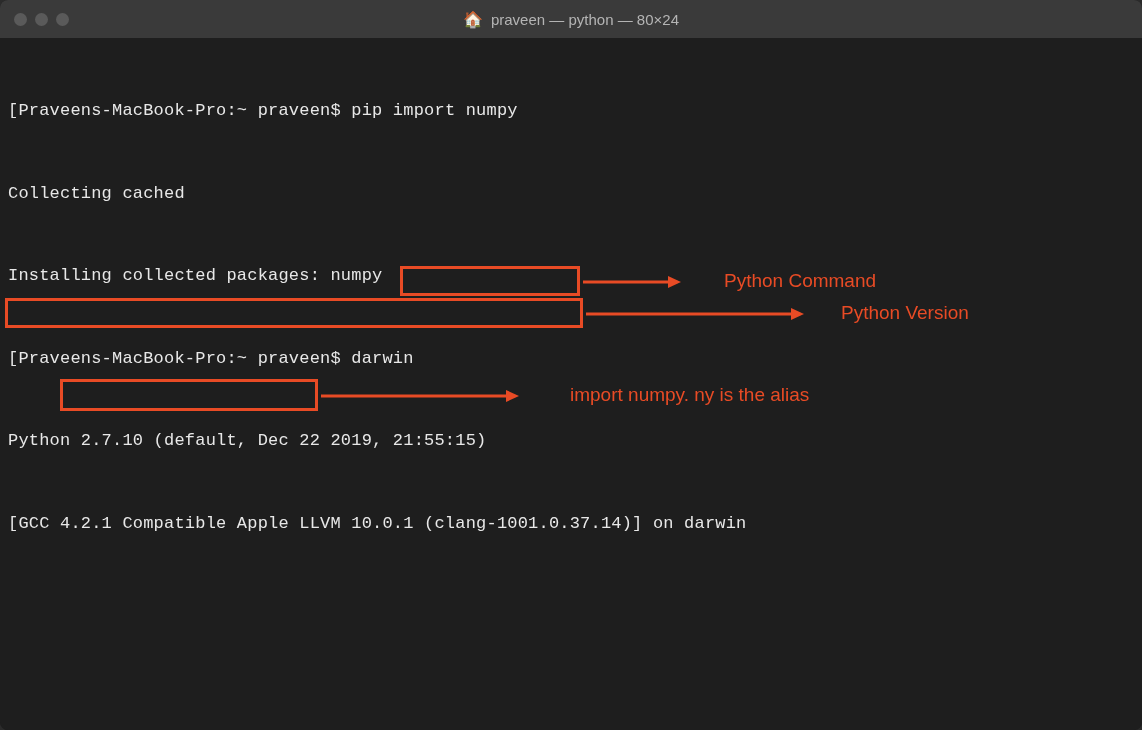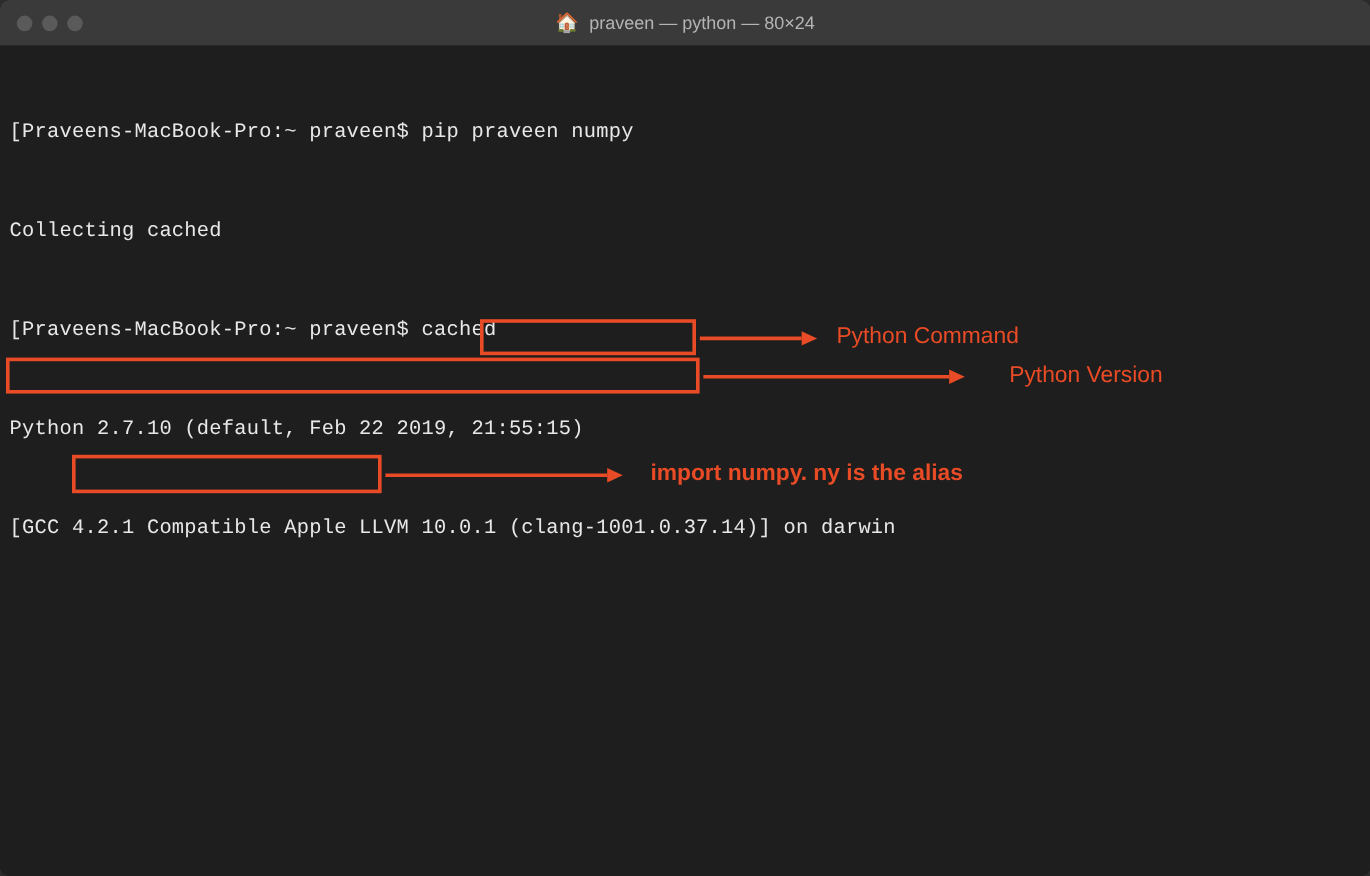--- a/index.html
+++ b/index.html
@@ -113,48 +113,49 @@
       <div class="traffic-light"></div>
     </div>
     <div class="window-title">
       <span class="home-icon">🏠</span>
       <span>praveen — python — 80×24</span>
     </div>
   </div>
 
   <div class="terminal-body">
     <div class="terminal-content">
-      <span class="line"><span>[Praveens-MacBook-Pro:~ praveen$ </span><span>pip praveen numpy</span></span>
+      <span class="line"><span>[Praveens-MacBook-Pro:~ praveen$ </span><span>pip import numpy</span></span>
       <span class="line">Collecting cached</span>
-      <span class="line"><span>[Praveens-MacBook-Pro:~ praveen$ </span><span>cached</span></span>
-      <span class="line">Python 2.7.10 (default, Feb 22 2019, 21:55:15)</span>
+      <span class="line">Installing collected packages: numpy</span>
+      <span class="line"><span>[Praveens-MacBook-Pro:~ praveen$ </span><span>darwin</span></span>
+      <span class="line">Python 2.7.10 (default, Dec 22 2019, 21:55:15)</span>
       <span class="line">[GCC 4.2.1 Compatible Apple LLVM 10.0.1 (clang-1001.0.37.14)] on darwin</span>
       
       
       
     </div>
 
     <div class="annotation-box" style="left: 400px; top: 228px; width: 180px; height: 30px;"></div>
 
     <div class="annotation-box" style="left: 5px; top: 260px; width: 578px; height: 30px;"></div>
 
     <div class="annotation-box" style="left: 60px; top: 341px; width: 258px; height: 32px;"></div>
 
     <svg class="annotation-arrow" style="left: 583px; top: 232px; width: 100px; height: 24px;">
       <line class="arrow-line" x1="0" y1="12" x2="85" y2="12"></line>
       <polygon class="arrow-head" points="85,6 98,12 85,18"></polygon>
     </svg>
-    <div class="annotation-label" style="left: 697px; top: 232px;">Python Command</div>
+    <div class="annotation-label" style="left: 724px; top: 232px;">Python Command</div>
 
     <svg class="annotation-arrow" style="left: 586px; top: 264px; width: 220px; height: 24px;">
       <line class="arrow-line" x1="0" y1="12" x2="205" y2="12"></line>
       <polygon class="arrow-head" points="205,6 218,12 205,18"></polygon>
     </svg>
     <div class="annotation-label" style="left: 841px; top: 264px;">Python Version</div>
 
     <svg class="annotation-arrow" style="left: 321px; top: 346px; width: 200px; height: 24px;">
       <line class="arrow-line" x1="0" y1="12" x2="185" y2="12"></line>
       <polygon class="arrow-head" points="185,6 198,12 185,18"></polygon>
     </svg>
-    <div class="annotation-label" style="left: 542px; top: 346px; font-weight: bold;">import numpy. ny is the alias</div>
+    <div class="annotation-label" style="left: 570px; top: 346px;">import numpy. ny is the alias</div>
 
   </div>
 </div>
 
 </body></html>

